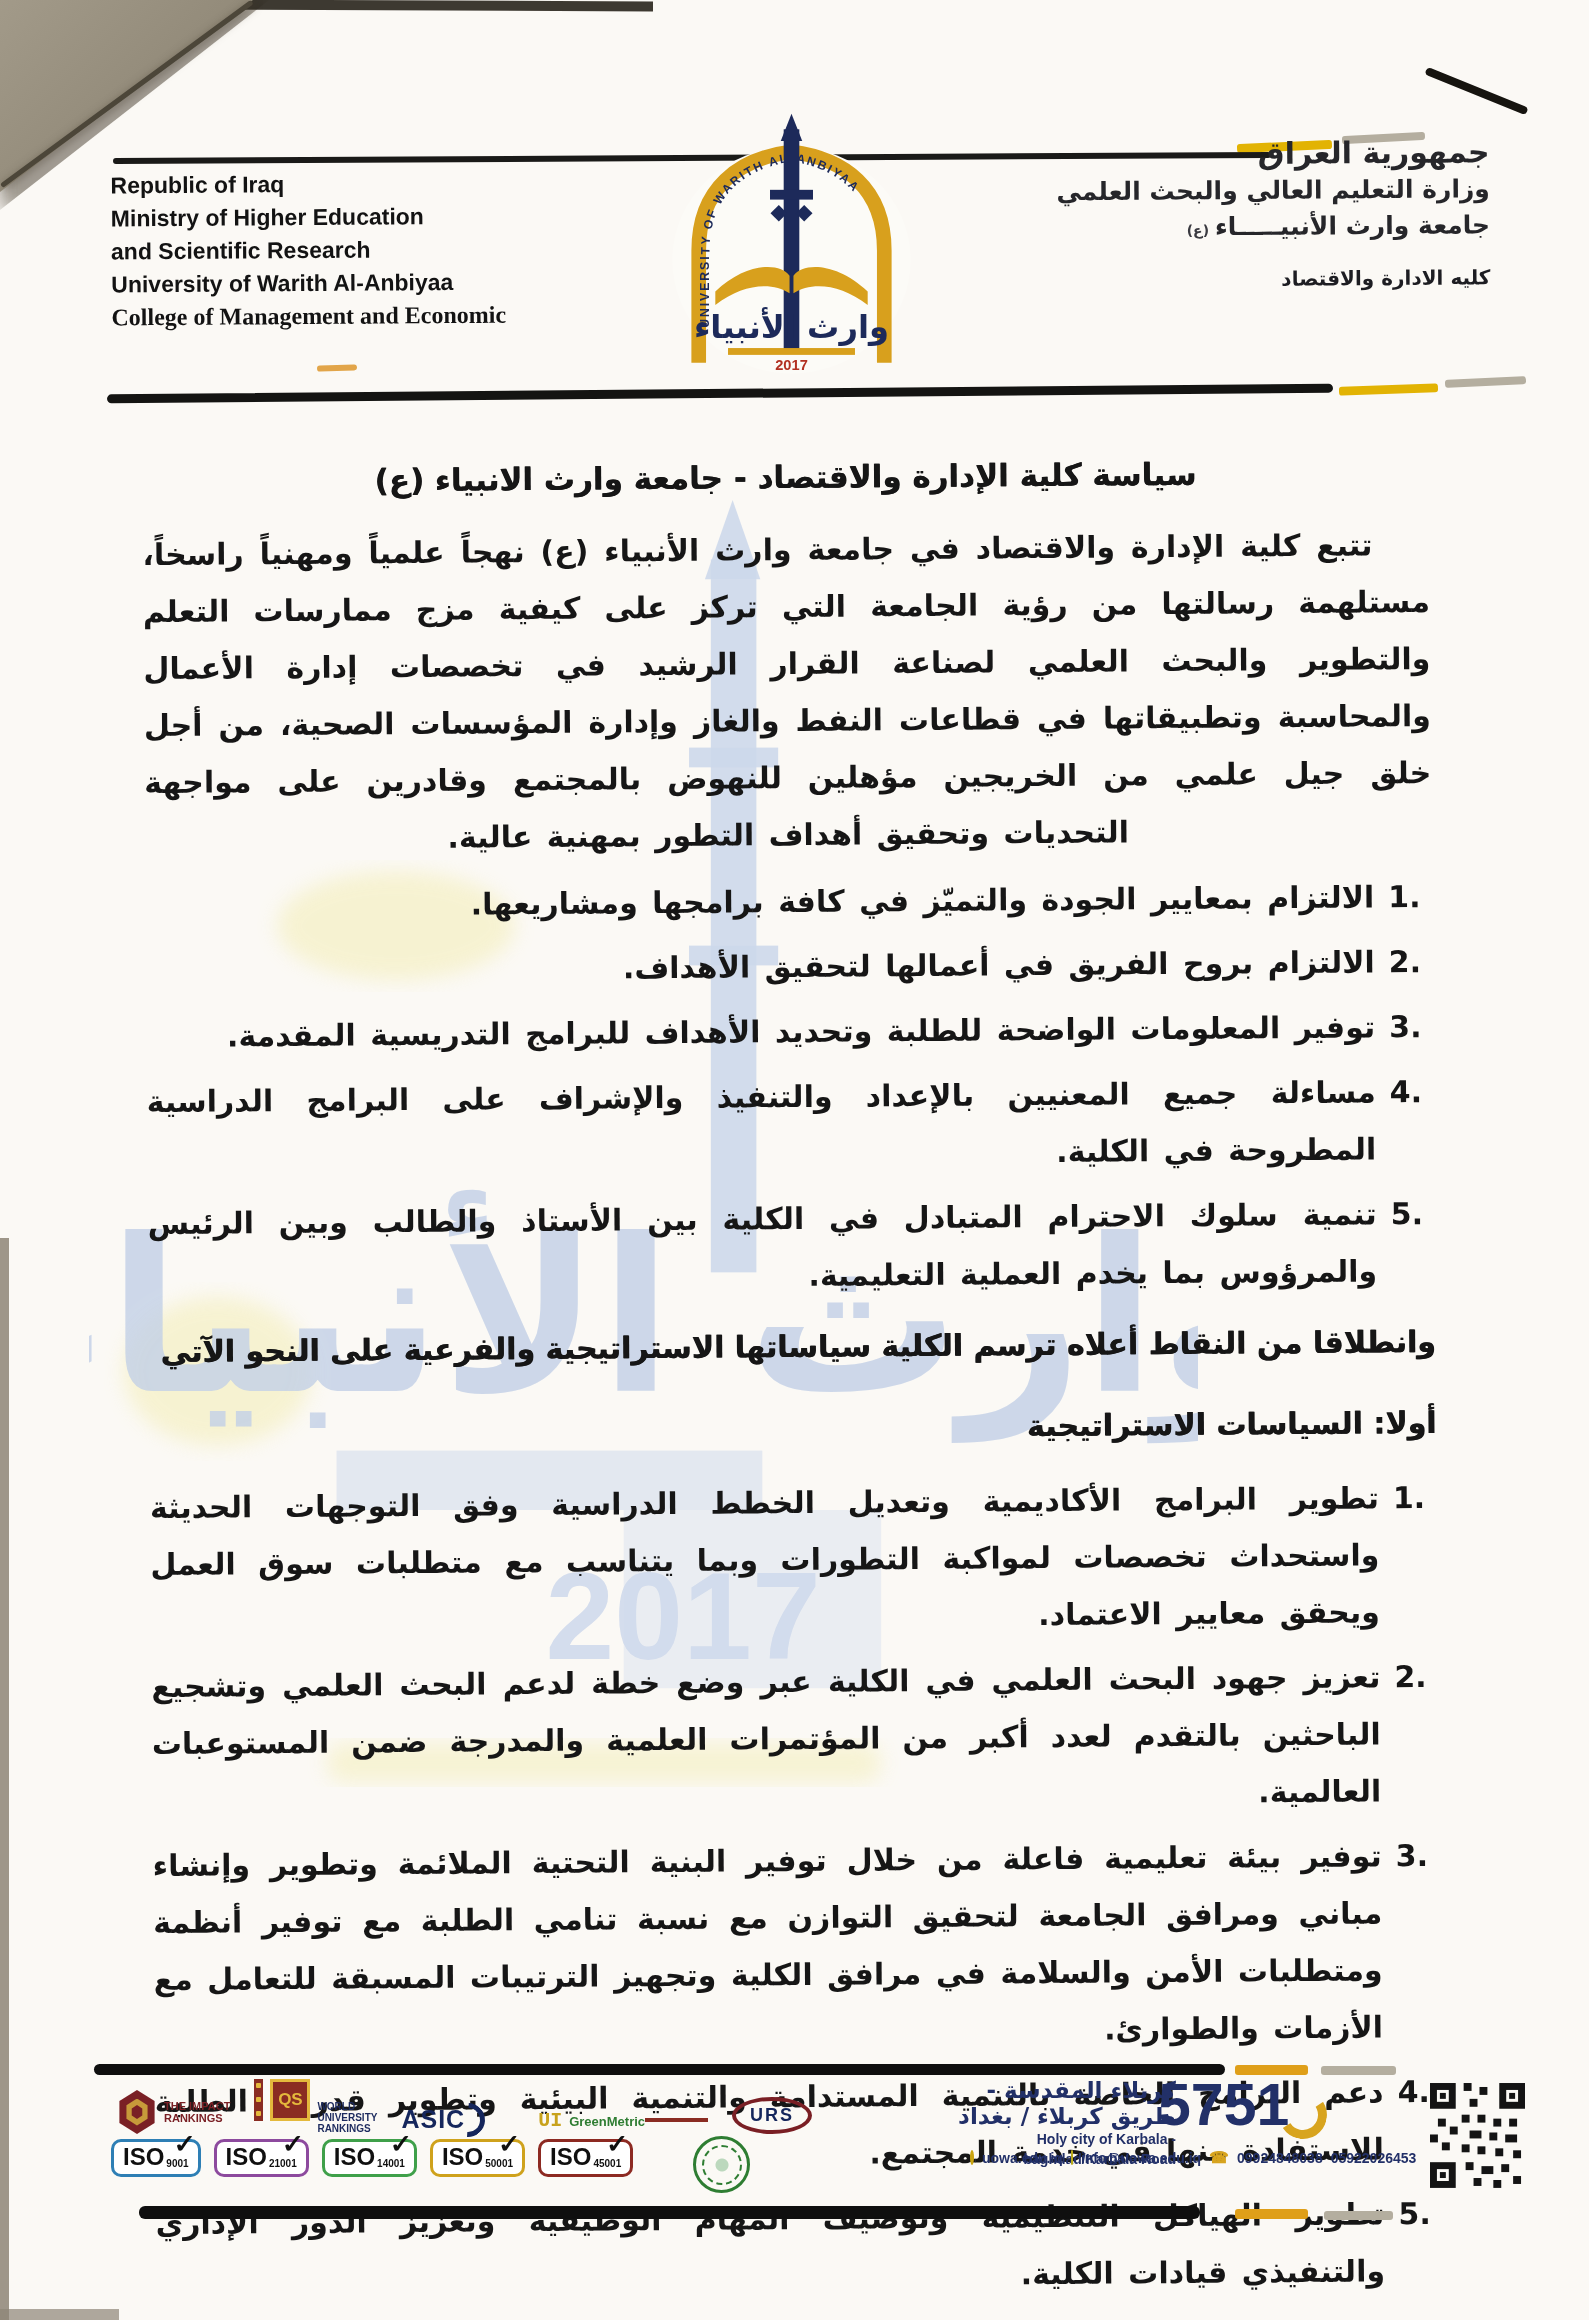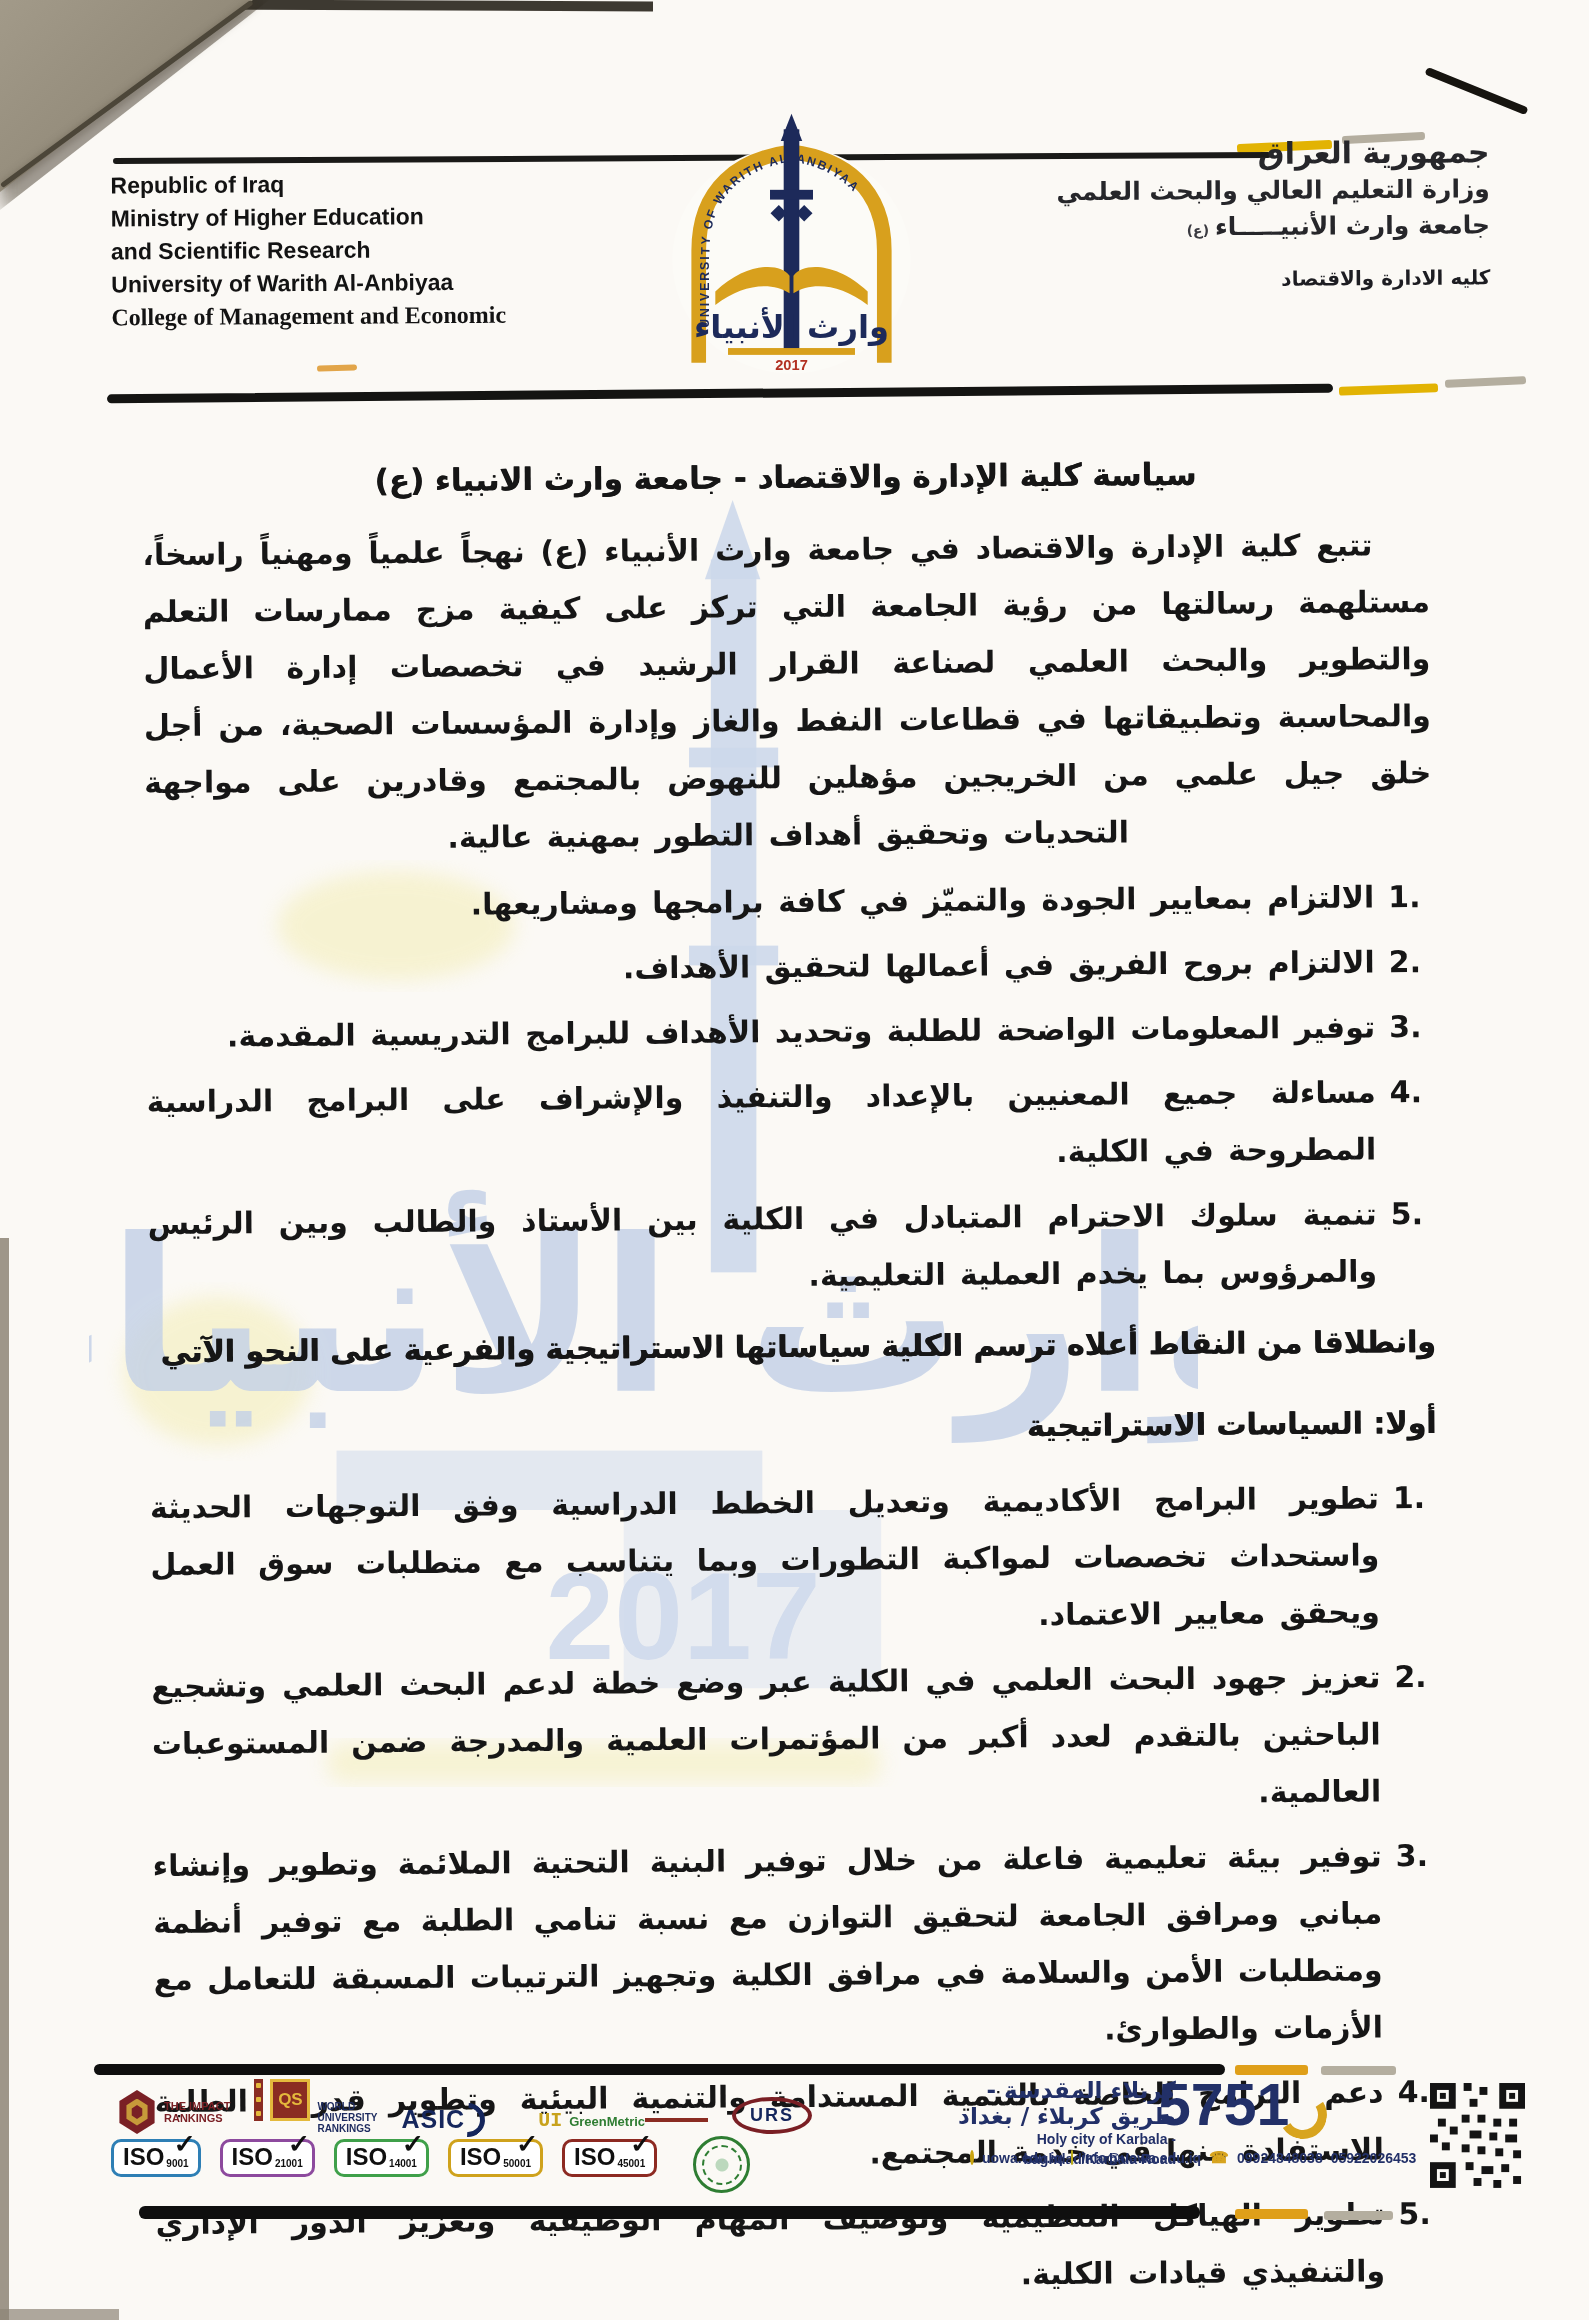--- a/index.html
+++ b/index.html
@@ -56,21 +56,21 @@
   .sec-head{margin-top:24px;font-size:30px;line-height:57px;text-align:right;text-shadow:0.7px 0 0 currentColor;}
   .strategic{margin-top:18px;}
   
   .f-line-top{position:absolute;left:94px;top:2064px;width:1131px;height:11px;background:#0f0f0f;border-radius:6px;z-index:2;}
   .f-o-top{left:1235px;top:2065px;width:73px;height:10px;background:#df9f19;z-index:2;}
   .f-g-top{left:1321px;top:2066px;width:75px;height:9px;background:#b4ae9f;z-index:2;}
   .f-line-bot{position:absolute;left:139px;top:2206px;width:1061px;height:13px;background:#0f0f0f;border-radius:6px;z-index:2;}
   .f-o-bot{left:1235px;top:2209px;width:73px;height:10px;background:#df9f19;z-index:2;}
   .f-g-bot{left:1324px;top:2211px;width:69px;height:9px;background:#b4ae9f;z-index:2;}
   .logos-row{position:absolute;left:117px;top:2077px;height:57px;display:flex;align-items:flex-end;gap:24px;z-index:3;}
-  .iso-row{position:absolute;left:111px;top:2139px;display:flex;align-items:center;gap:19px;z-index:3;}
+  .iso-row{position:absolute;left:111px;top:2139px;display:flex;align-items:center;gap:13px;z-index:3;}
   
   .lg{display:flex;align-items:center;gap:7px;}
   .hex{width:40px;height:44px;background:#7a2025;clip-path:polygon(50% 0,94% 25%,94% 75%,50% 100%,6% 75%,6% 25%);
       display:flex;align-items:center;justify-content:center;}
   .hex .in{width:24px;height:27px;background:#c79a3a;clip-path:polygon(50% 0,94% 25%,94% 75%,50% 100%,6% 75%,6% 25%);
       display:flex;align-items:center;justify-content:center;}
   .hex .in2{width:12px;height:14px;background:#7a2025;clip-path:polygon(50% 0,94% 25%,94% 75%,50% 100%,6% 75%,6% 25%);}
   .lg-txt{font-family:"Liberation Sans",sans-serif;font-weight:bold;font-size:11px;line-height:12px;color:#7a2025;}
   .qs-strip{width:9px;height:42px;background:#8a2c22;display:flex;flex-direction:column;align-items:center;justify-content:space-around;}
   .qs-strip i{width:5px;height:5px;background:#e4b93c;border-radius:1px;}

